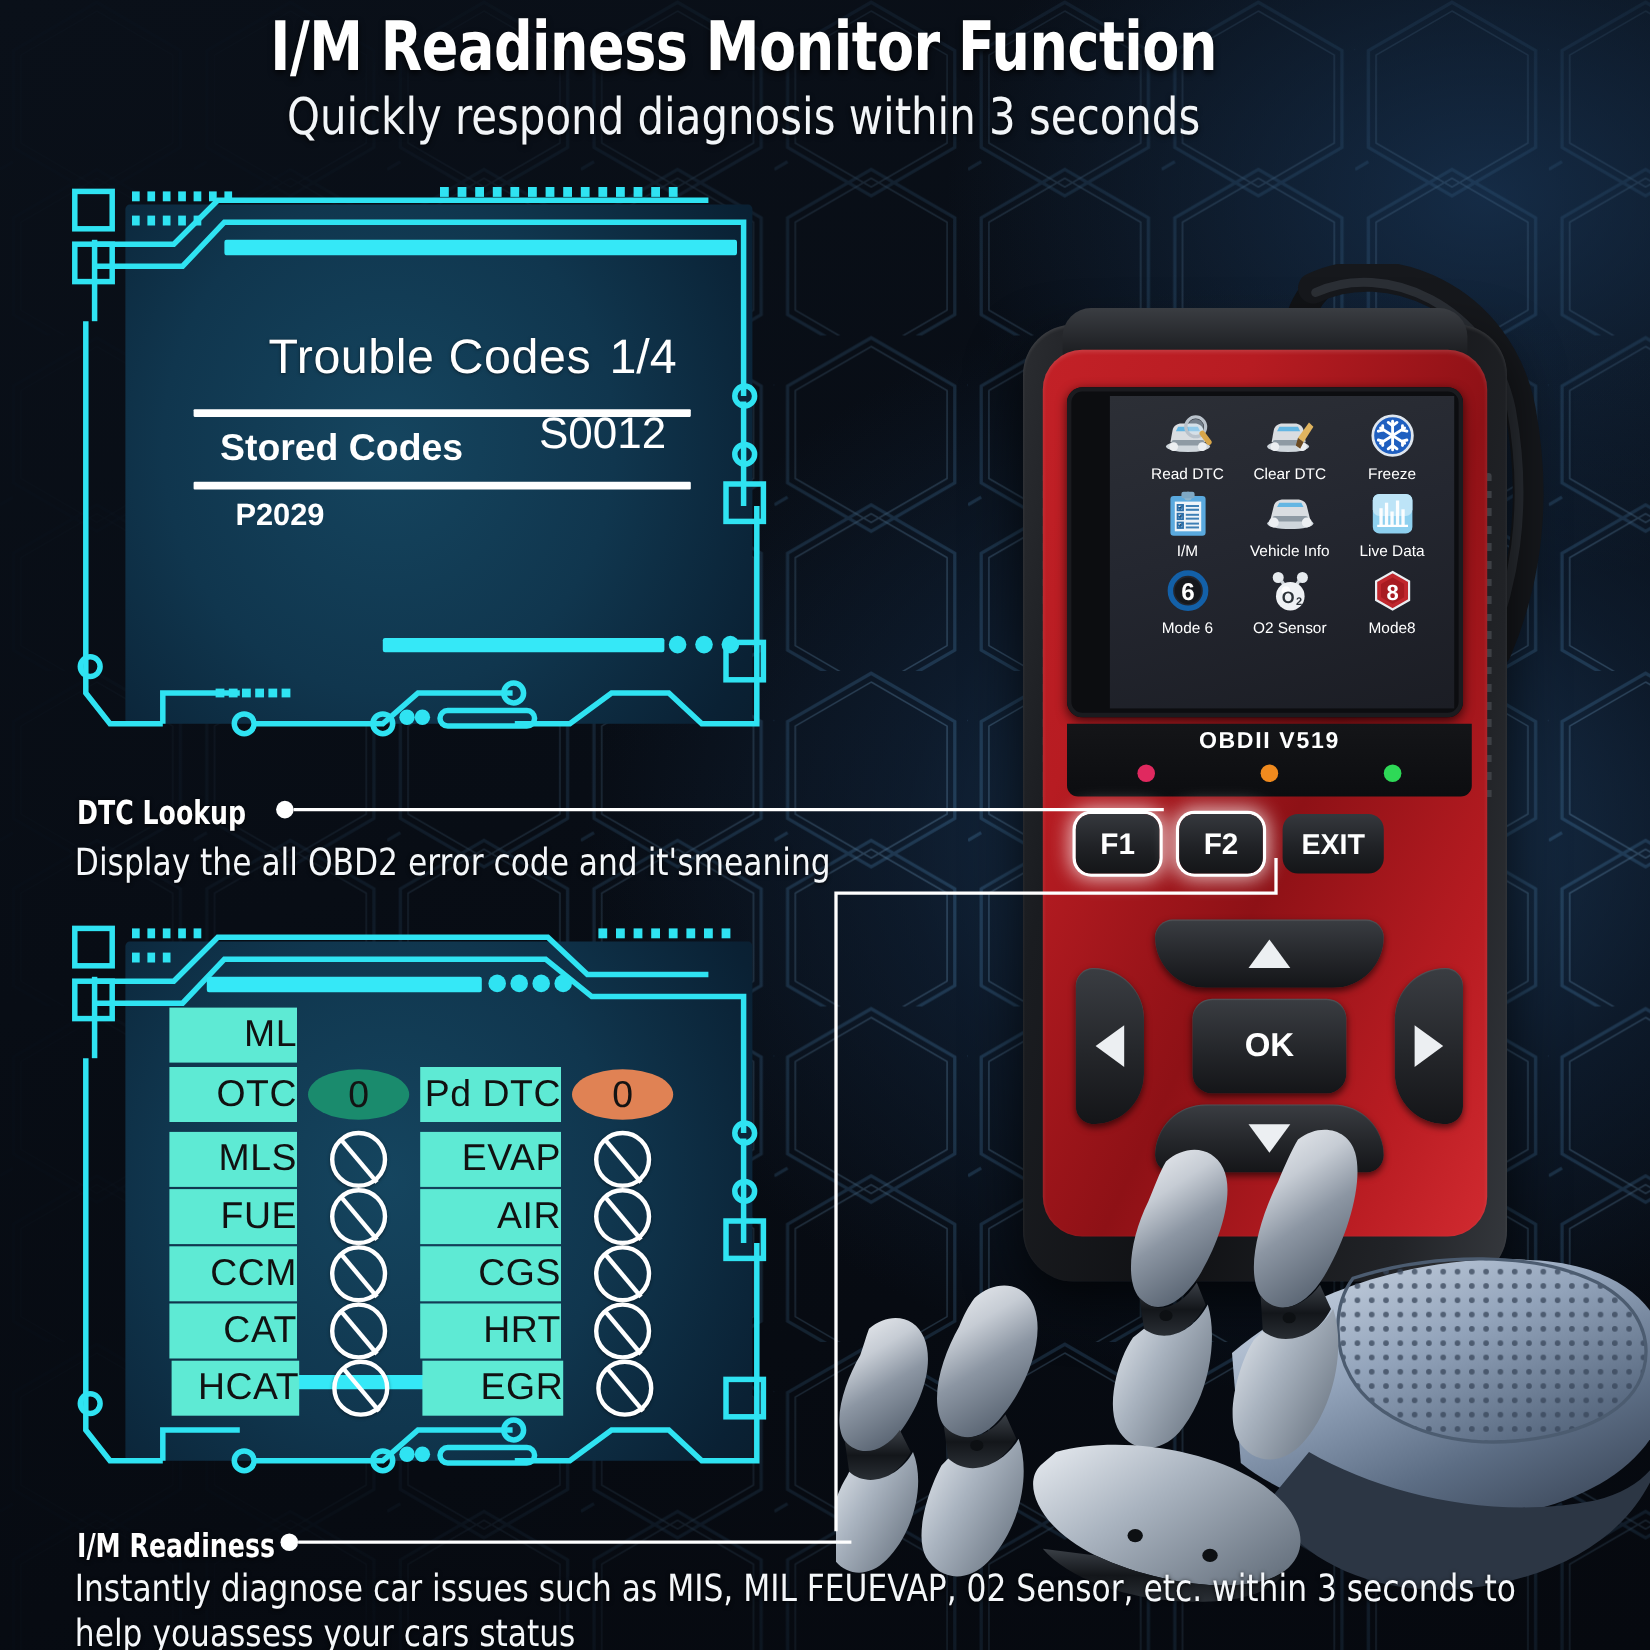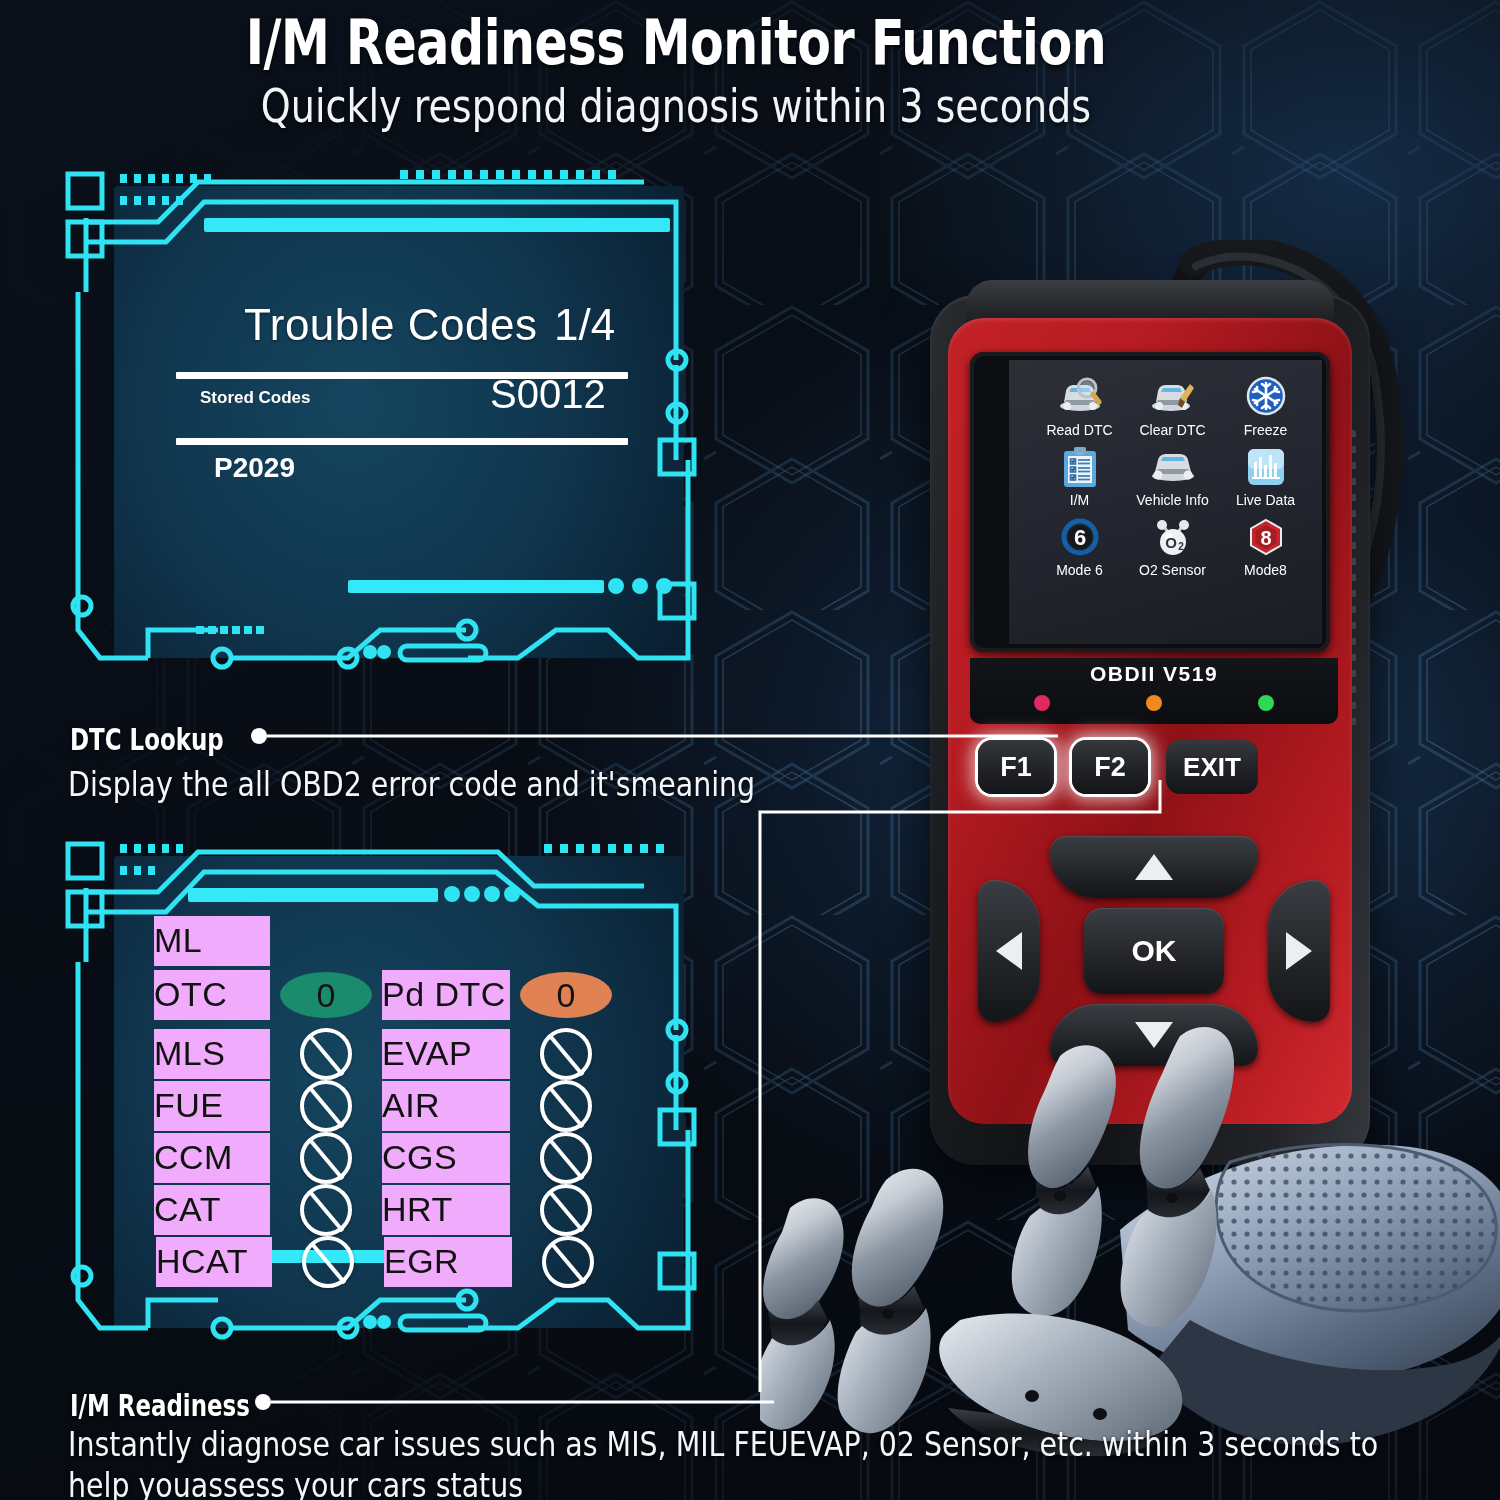--- a/index.html
+++ b/index.html
@@ -56,35 +56,35 @@
   .panel svg { position: absolute; left: 0; top: 0; overflow: visible; }
 
   
   .sc1 { position: absolute; color: #fff; }
   .sc1-title {
     font-size: 44px; font-weight: 400; letter-spacing: .5px;
     text-shadow: 0 1px 3px rgba(0,0,0,.5);
   }
   .sc1-page { font-size: 44px; font-weight: 400; }
   .sc1-rule { position: absolute; height: 7px; background: #ffffff; border-radius: 1px; }
-  .sc1-sub { font-size: 17px; font-weight: 600; }
+  .sc1-sub { font-size: 34px; font-weight: 600; }
   .sc1-val { font-size: 40px; font-weight: 400; }
   .sc1-code { font-size: 28px; font-weight: 600; margin-left: 14px; }
 
   
   .im-grid { position: absolute; }
   .im-row { position: absolute; display: flex; align-items: center; }
   .im-label {
-    background: #f0abfc;
+    background: #5eead4;
     color: #111111;
     font-size: 34px;
     line-height: 1;
     padding: 7px 0 9px 0;
     width: 116px;
-    text-align: left;
+    text-align: right;
     font-weight: 400;
     letter-spacing: .5px;
   }
   .im-label.wide { width: 128px; }
   .im-status { width: 112px; display: flex; justify-content: center; align-items: center; }
   .pill {
     width: 92px; height: 46px; border-radius: 50%;
     display: flex; align-items: center; justify-content: center;
     font-size: 34px; color: #131313;
   }

